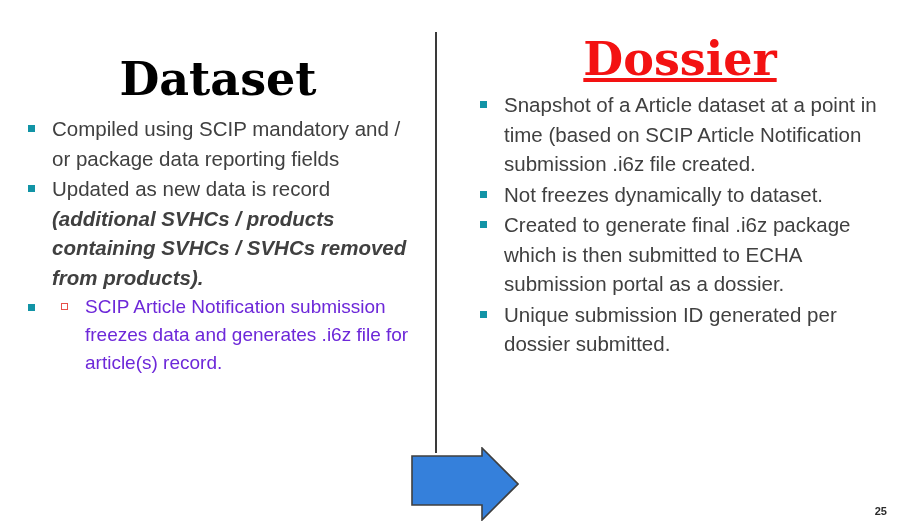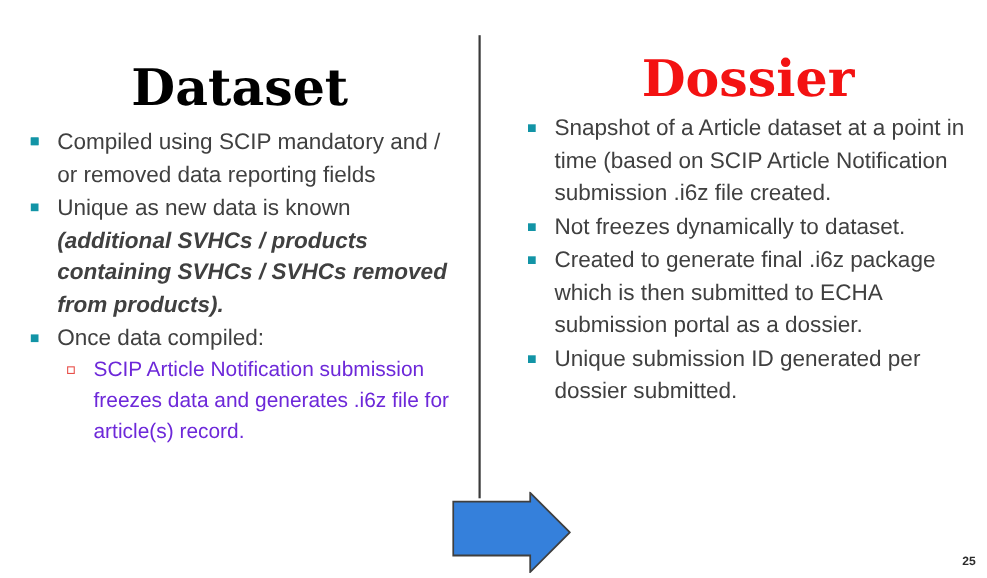--- a/index.html
+++ b/index.html
@@ -32,21 +32,21 @@
     font-family: "DejaVu Serif", "Liberation Serif", serif;
     font-weight: bold;
     font-size: 46px;
     line-height: 1.0;
     letter-spacing: 0px;
     text-align: center;
     margin: 0;
     padding: 0;
   }
   #title-left  { color: #000000; margin-top: 56px; }
-  #title-right { color: #F31212; margin-top: 48px; }
+  #title-right { color: #F31212; margin-top: 36px; text-decoration: underline; }
 
   
   ul.bullets {
     list-style: none;
     margin: 0;
     padding: 0;
   }
   ul.bullets > li {
     position: relative;
     padding-left: 34px;
@@ -134,30 +134,29 @@
 
   <div class="column" id="col-left">
     <h1 class="slide-title" id="title-left">Dataset</h1>
 
     <ul class="bullets" id="left-list">
       <li>
         <span class="sq"></span>
       </li>
       <li>
         <span class="sq"></span>
-        <span>Compiled using SCIP mandatory and / or removed data reporting fields</span>
+        <span>Compiled using SCIP mandatory and / or package data reporting fields</span>
       </li>
       <li>
         <span class="sq"></span>
-        <span>Unique as new data is known </span>
+        <span>Updated as new data is record </span>
         <span class="italic-note">(additional SVHCs / products containing SVHCs / SVHCs removed from products).</span>
       </li>
       <li>
         <span class="sq"></span>
-        <span>Once data compiled:</span>
         <ul class="sub">
           <li>
             <span class="sq-hollow"></span>
             <span>SCIP Article Notification submission freezes data and generates .i6z file for article(s) record.</span>
           </li>
         </ul>
       </li>
     </ul>
   </div>
 

